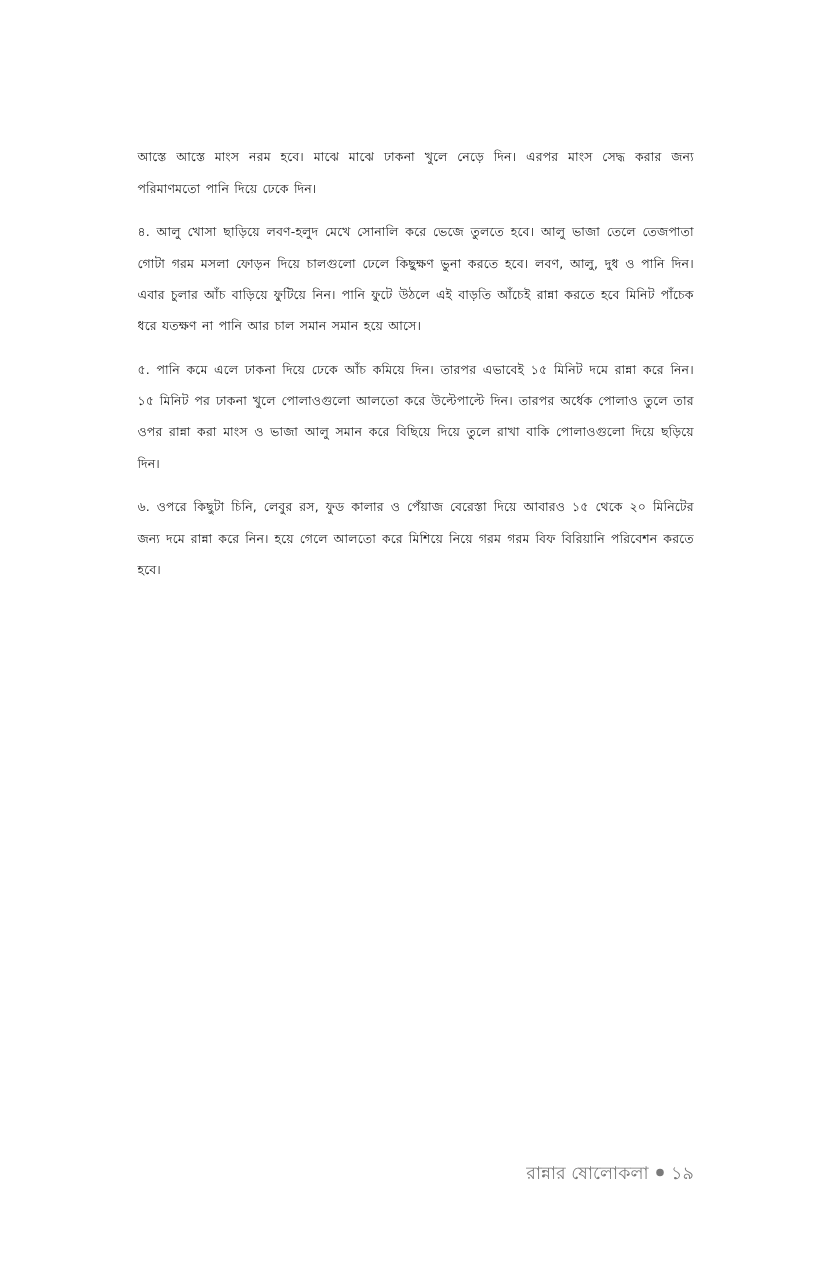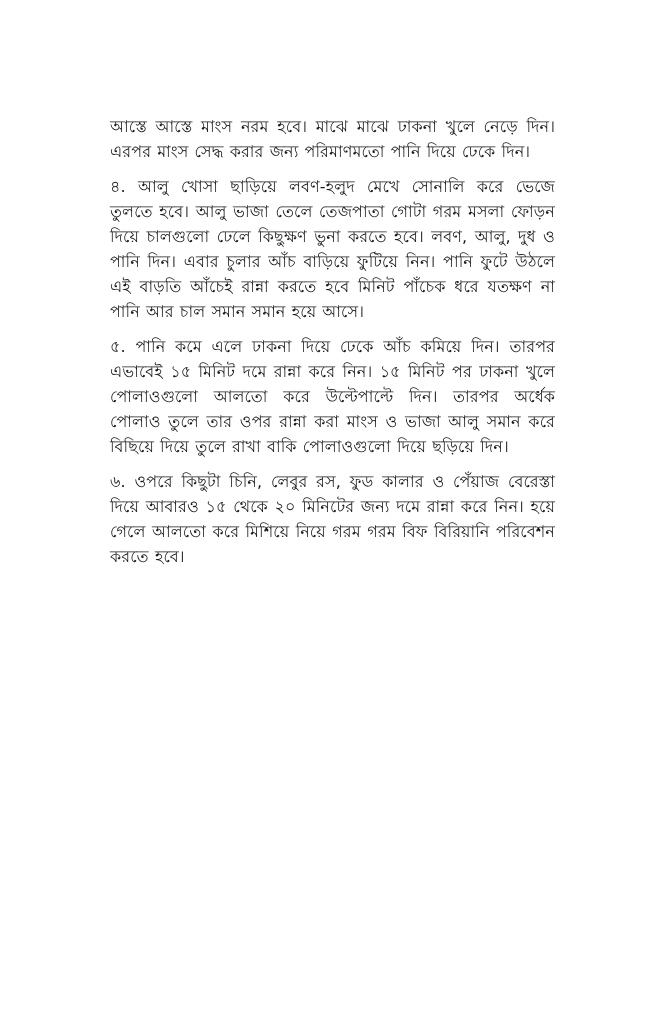--- a/index.html
+++ b/index.html
@@ -23,21 +23,21 @@
       background: #ffffff;
     }
     .text-block {
       position: absolute;
       left: 110px;
       top: 114px;
       width: 445px;
     }
     .para {
       margin: 0 0 10px 0;
-      font-size: 16px;
+      font-size: 10px;
       line-height: 25px;
       text-align: justify;
       text-align-last: left;
       letter-spacing: 0.1px;
       word-spacing: 1px;
     }
     .footer {
       position: absolute;
       right: 108px;
       top: 928px;
@@ -63,14 +63,17 @@
 
 <div class="page">
 
   <div class="text-block">
     <p class="para">আস্তে আস্তে মাংস নরম হবে। মাঝে মাঝে ঢাকনা খুলে নেড়ে দিন। এরপর মাংস সেদ্ধ করার জন্য পরিমাণমতো পানি দিয়ে ঢেকে দিন।</p>
     <p class="para">৪. আলু খোসা ছাড়িয়ে লবণ-হলুদ মেখে সোনালি করে ভেজে তুলতে হবে। আলু ভাজা তেলে তেজপাতা গোটা গরম মসলা ফোড়ন দিয়ে চালগুলো ঢেলে কিছুক্ষণ ভুনা করতে হবে। লবণ, আলু, দুধ ও পানি দিন। এবার চুলার আঁচ বাড়িয়ে ফুটিয়ে নিন। পানি ফুটে উঠলে এই বাড়তি আঁচেই রান্না করতে হবে মিনিট পাঁচেক ধরে যতক্ষণ না পানি আর চাল সমান সমান হয়ে আসে।</p>
     <p class="para">৫. পানি কমে এলে ঢাকনা দিয়ে ঢেকে আঁচ কমিয়ে দিন। তারপর এভাবেই ১৫ মিনিট দমে রান্না করে নিন। ১৫ মিনিট পর ঢাকনা খুলে পোলাওগুলো আলতো করে উল্টেপাল্টে দিন। তারপর অর্ধেক পোলাও তুলে তার ওপর রান্না করা মাংস ও ভাজা আলু সমান করে বিছিয়ে দিয়ে তুলে রাখা বাকি পোলাওগুলো দিয়ে ছড়িয়ে দিন।</p>
     <p class="para">৬. ওপরে কিছুটা চিনি, লেবুর রস, ফুড কালার ও পেঁয়াজ বেরেস্তা দিয়ে আবারও ১৫ থেকে ২০ মিনিটের জন্য দমে রান্না করে নিন। হয়ে গেলে আলতো করে মিশিয়ে নিয়ে গরম গরম বিফ বিরিয়ানি পরিবেশন করতে হবে।</p>
   </div>
 
+  <div class="footer">
+    <span>রান্নার ষোলোকলা</span><span class="bullet"></span><span>১৯</span>
+  </div>
 
 </div>
 
 </body></html>

